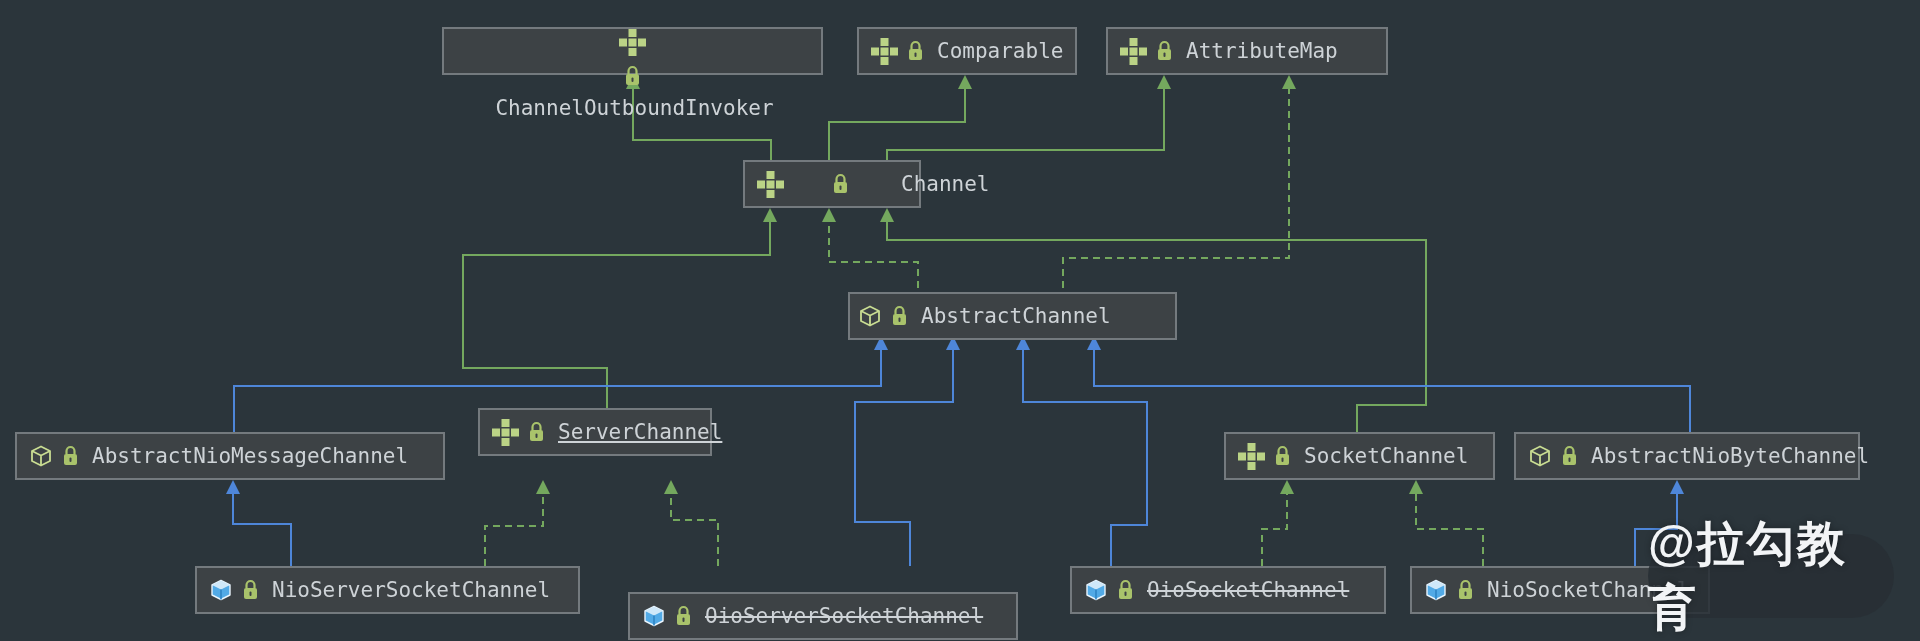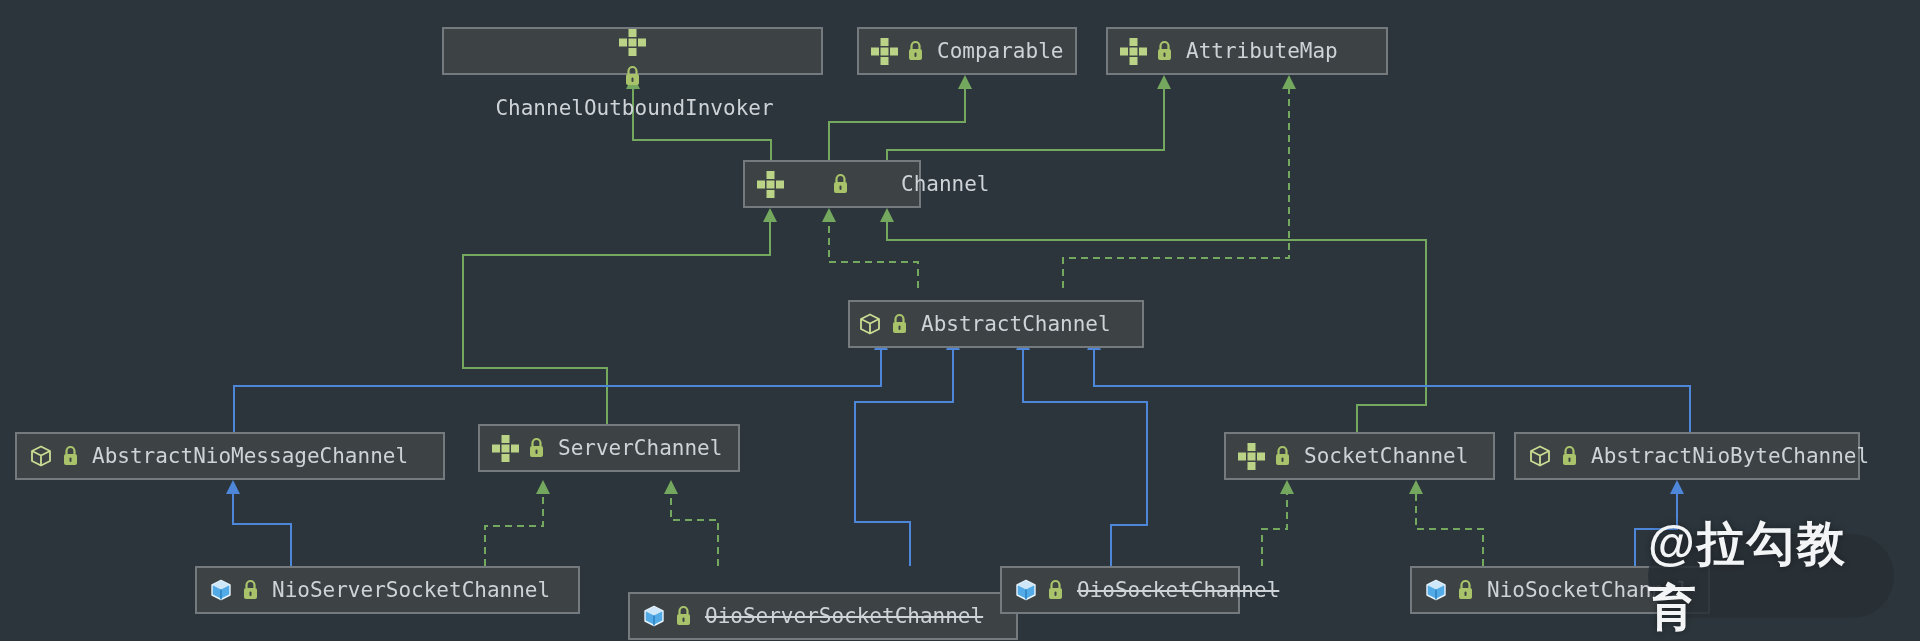--- a/index.html
+++ b/index.html
@@ -121,21 +121,21 @@
           <rect x="19" y="9.5" width="8" height="8" fill="#bbd386"></rect>
           <rect x="9.5" y="19" width="8" height="8" fill="#bbd386"></rect>
         </svg>
         <svg width="17" height="22" viewBox="0 0 17 22">
     <path d="M4.5 9 V6 a4 4 0 0 1 8 0 V9" fill="none" stroke="#a9c36b" stroke-width="2.2"></path>
     <rect x="2" y="9" width="13" height="11" rx="2" fill="#a9c36b"></rect>
     <rect x="7.5" y="12.5" width="2" height="4.5" rx="1" fill="#3d4245"></rect>
   </svg>
         <span class="lbl">Channel</span>
       </div>
-      <div class="node" style="left: 848px; top: 300px; width: 296px; padding-left: 8px;">
+      <div class="node" style="left: 848px; top: 292px; width: 329px; padding-left: 8px;">
         <svg width="24" height="24" viewBox="0 0 24 24">
     <path d="M12 2.5 L21 7 L21 17 L12 21.5 L3 17 L3 7 Z" fill="none" stroke="#c9dd92" stroke-width="1.8" stroke-linejoin="round"></path>
     <path d="M3 7 L12 11.5 L21 7 M12 11.5 L12 21.5" fill="none" stroke="#c9dd92" stroke-width="1.8" stroke-linejoin="round"></path>
   </svg>
         <svg width="17" height="22" viewBox="0 0 17 22">
     <path d="M4.5 9 V6 a4 4 0 0 1 8 0 V9" fill="none" stroke="#a9c36b" stroke-width="2.2"></path>
     <rect x="2" y="9" width="13" height="11" rx="2" fill="#a9c36b"></rect>
     <rect x="7.5" y="12.5" width="2" height="4.5" rx="1" fill="#3d4245"></rect>
   </svg>
         <span class="lbl">AbstractChannel</span>
@@ -145,21 +145,21 @@
     <path d="M12 2.5 L21 7 L21 17 L12 21.5 L3 17 L3 7 Z" fill="none" stroke="#c9dd92" stroke-width="1.8" stroke-linejoin="round"></path>
     <path d="M3 7 L12 11.5 L21 7 M12 11.5 L12 21.5" fill="none" stroke="#c9dd92" stroke-width="1.8" stroke-linejoin="round"></path>
   </svg>
         <svg width="17" height="22" viewBox="0 0 17 22">
     <path d="M4.5 9 V6 a4 4 0 0 1 8 0 V9" fill="none" stroke="#a9c36b" stroke-width="2.2"></path>
     <rect x="2" y="9" width="13" height="11" rx="2" fill="#a9c36b"></rect>
     <rect x="7.5" y="12.5" width="2" height="4.5" rx="1" fill="#3d4245"></rect>
   </svg>
         <span class="lbl">AbstractNioMessageChannel</span>
       </div>
-      <div class="node" style="left: 478px; top: 424px; width: 262px;">
+      <div class="node" style="left: 478px; top: 408px; width: 234px; text-decoration: underline;">
         <svg width="27" height="27" viewBox="0 0 27 27">
           <rect x="9.5" y="0" width="8" height="8" fill="#bbd386"></rect>
           <rect x="0" y="9.5" width="8" height="8" fill="#bbd386"></rect>
           <rect x="9.5" y="9.5" width="8" height="8" fill="#bbd386"></rect>
           <rect x="19" y="9.5" width="8" height="8" fill="#bbd386"></rect>
           <rect x="9.5" y="19" width="8" height="8" fill="#bbd386"></rect>
         </svg>
         <svg width="17" height="22" viewBox="0 0 17 22">
     <path d="M4.5 9 V6 a4 4 0 0 1 8 0 V9" fill="none" stroke="#a9c36b" stroke-width="2.2"></path>
     <rect x="2" y="9" width="13" height="11" rx="2" fill="#a9c36b"></rect>
@@ -213,21 +213,21 @@
     <path d="M3 7 L12 11.5 L21 7 L12 2.5 Z" fill="#cfe8f9"></path>
     <path d="M12 11.5 L12 21.5" stroke="#2f84c4" stroke-width="1.6"></path>
   </svg>
         <svg width="17" height="22" viewBox="0 0 17 22">
     <path d="M4.5 9 V6 a4 4 0 0 1 8 0 V9" fill="none" stroke="#a9c36b" stroke-width="2.2"></path>
     <rect x="2" y="9" width="13" height="11" rx="2" fill="#a9c36b"></rect>
     <rect x="7.5" y="12.5" width="2" height="4.5" rx="1" fill="#3d4245"></rect>
   </svg>
         <span class="lbl">OioServerSocketChannel</span>
       </div>
-      <div class="node deprecated" style="left: 1000px; top: 566px; width: 240px;">
+      <div class="node deprecated" style="left: 1070px; top: 566px; width: 316px;">
         <svg width="24" height="24" viewBox="0 0 24 24">
     <path d="M12 2.5 L21 7 L21 17 L12 21.5 L3 17 L3 7 Z" fill="#52aae6" stroke="#e9f4fc" stroke-width="1.4" stroke-linejoin="round"></path>
     <path d="M3 7 L12 11.5 L21 7 L12 2.5 Z" fill="#cfe8f9"></path>
     <path d="M12 11.5 L12 21.5" stroke="#2f84c4" stroke-width="1.6"></path>
   </svg>
         <svg width="17" height="22" viewBox="0 0 17 22">
     <path d="M4.5 9 V6 a4 4 0 0 1 8 0 V9" fill="none" stroke="#a9c36b" stroke-width="2.2"></path>
     <rect x="2" y="9" width="13" height="11" rx="2" fill="#a9c36b"></rect>
     <rect x="7.5" y="12.5" width="2" height="4.5" rx="1" fill="#3d4245"></rect>
   </svg>

